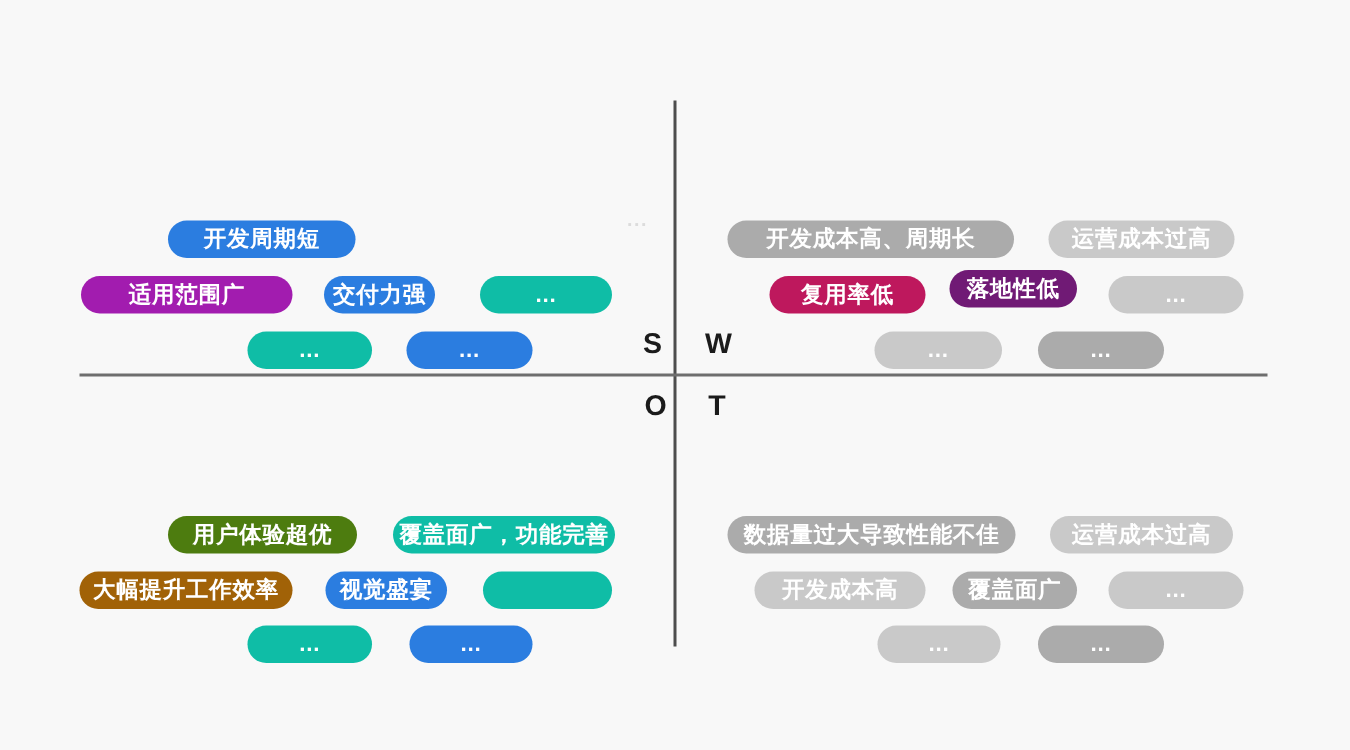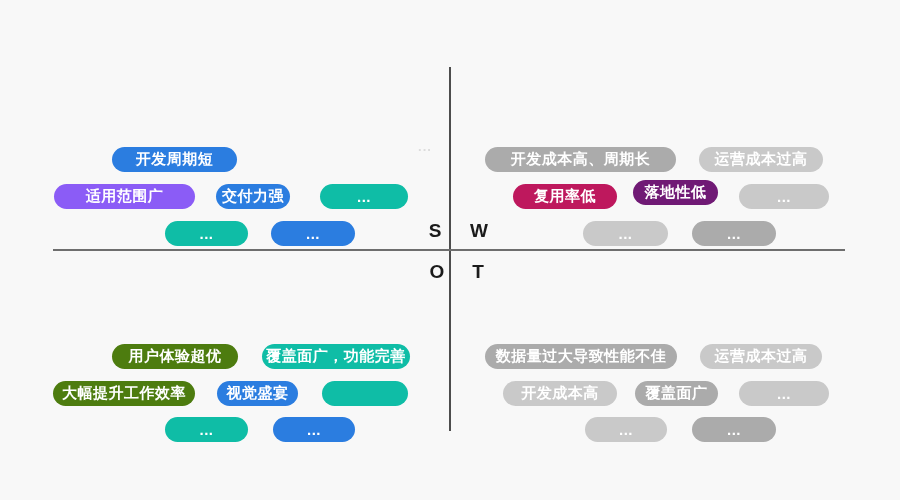--- a/index.html
+++ b/index.html
@@ -78,39 +78,39 @@
 
   <span class="swot-letter" style="left: 435px; top: 230px; color: rgb(27, 27, 27);">S</span>
   <span class="swot-letter" style="left: 479px; top: 230px; color: rgb(27, 27, 27);">W</span>
   <span class="swot-letter" style="left: 437px; top: 271px; color: rgb(27, 27, 27);">O</span>
   <span class="swot-letter" style="left: 478px; top: 271px; color: rgb(27, 27, 27);">T</span>
 
   <span class="stray-dots" style="left:425px; top:146px;">...</span>
 
   <div class="quadrant">
       <div class="pill" style="left: 112px; top: 102px; width: 125px; background: rgb(43, 125, 224);">开发周期短</div>
-      <div class="pill" style="left: 54px; top: 139px; width: 141px; background: #8b5cf6;">适用范围广</div>
+      <div class="pill" style="left: 54px; top: 139px; width: 141px; background: #a21caf;">适用范围广</div>
       <div class="pill" style="left: 216px; top: 139px; width: 74px; background: rgb(43, 125, 224);">交付力强</div>
       <div class="pill" style="left: 320px; top: 139px; width: 88px; background: rgb(15, 189, 166);">...</div>
       <div class="pill" style="left: 165px; top: 176px; width: 83px; background: rgb(15, 189, 166);">...</div>
       <div class="pill" style="left: 271px; top: 176px; width: 84px; background: rgb(43, 125, 224);">...</div>
     </div>
   <div class="quadrant">
       <div class="pill" style="left: 485px; top: 102px; width: 191px; background: rgb(171, 171, 171);">开发成本高、周期长</div>
       <div class="pill" style="left: 699px; top: 102px; width: 124px; background: rgb(201, 201, 201);">运营成本过高</div>
       <div class="pill" style="left: 513px; top: 139px; width: 104px; background: #be185d;">复用率低</div>
       <div class="pill" style="left: 633px; top: 135px; width: 85px; background: #701a75;">落地性低</div>
       <div class="pill" style="left: 739px; top: 139px; width: 90px; background: rgb(201, 201, 201);">...</div>
       <div class="pill" style="left: 583px; top: 176px; width: 85px; background: rgb(201, 201, 201);">...</div>
       <div class="pill" style="left: 692px; top: 176px; width: 84px; background: rgb(171, 171, 171);">...</div>
     </div>
   <div class="quadrant">
       <div class="pill" style="left: 112px; top: 299px; width: 126px; background: #4d7c0f;">用户体验超优</div>
       <div class="pill" style="left: 262px; top: 299px; width: 148px; background: rgb(15, 189, 166);">覆盖面广，功能完善</div>
-      <div class="pill" style="left: 53px; top: 336px; width: 142px; background: #4d7c0f; text-align: right;">大幅提升工作效率</div>
+      <div class="pill" style="left: 53px; top: 336px; width: 142px; background: #a16207; text-align: right;">大幅提升工作效率</div>
       <div class="pill" style="left: 217px; top: 336px; width: 81px; background: rgb(43, 125, 224);">视觉盛宴</div>
       <div class="pill" style="left: 322px; top: 336px; width: 86px; background: rgb(15, 189, 166);"></div>
       <div class="pill" style="left: 165px; top: 372px; width: 83px; background: rgb(15, 189, 166);">...</div>
       <div class="pill" style="left: 273px; top: 372px; width: 82px; background: rgb(43, 125, 224);">...</div>
     </div>
   <div class="quadrant">
       <div class="pill" style="left: 485px; top: 299px; width: 192px; background: rgb(171, 171, 171);">数据量过大导致性能不佳</div>
       <div class="pill" style="left: 700px; top: 299px; width: 122px; background: rgb(201, 201, 201); text-align: center;">运营成本过高</div>
       <div class="pill" style="left: 503px; top: 336px; width: 114px; background: rgb(201, 201, 201);">开发成本高</div>
       <div class="pill" style="left: 635px; top: 336px; width: 83px; background: rgb(171, 171, 171);">覆盖面广</div>

